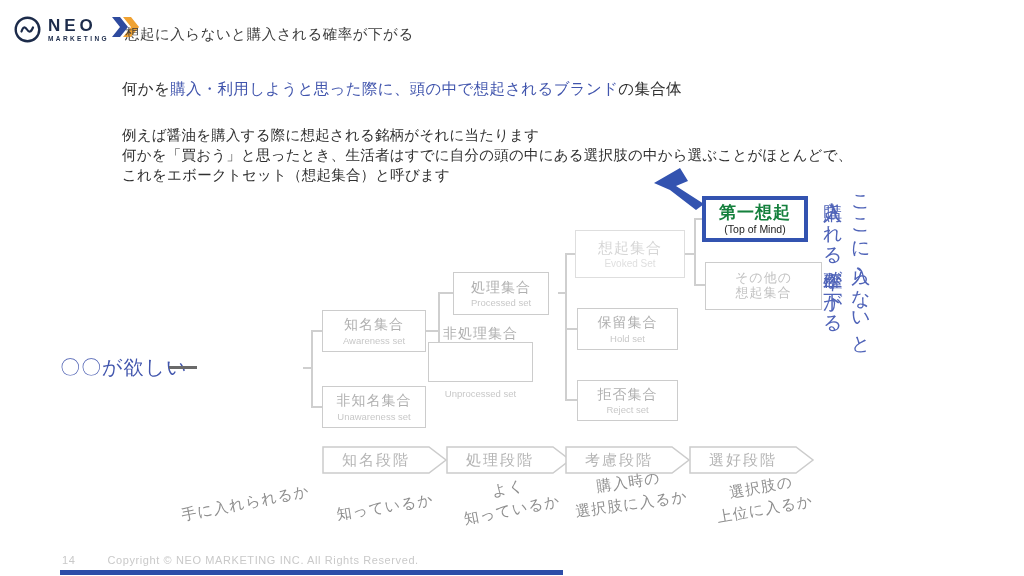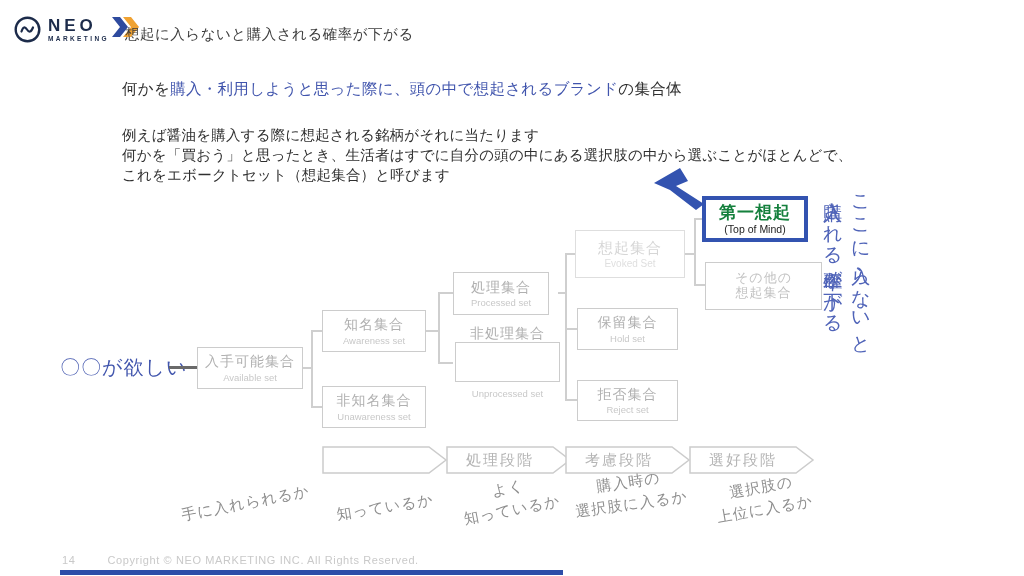--- a/index.html
+++ b/index.html
@@ -23,21 +23,21 @@
   .intro-para{position:absolute;left:122px;top:125px;font-size:14.5px;color:#2f2f2f;line-height:20px;letter-spacing:0.2px;}
   
   .dbox{position:absolute;background:#fff;border:1.5px solid #cccccc;display:flex;
         flex-direction:column;align-items:center;justify-content:center;text-align:center;box-sizing:border-box;}
   .dbox .jp{font-size:14px;color:#b0b0b0;letter-spacing:1px;line-height:1.15;}
   .dbox .en{font-size:9.5px;color:#c8c8c8;margin-top:2px;}
   .b-available{left:197px;top:347px;width:106px;height:42px;}
   .b-awareness{left:322px;top:310px;width:104px;height:42px;}
   .b-unawareness{left:322px;top:386px;width:104px;height:42px;align-items:center;}
   .b-processed{left:453px;top:272px;width:96px;height:43px;}
-  .b-unprocessed{left:455px;top:342px;width:105px;height:40px;gap:44px;}
+  .b-unprocessed{left:428px;top:342px;width:105px;height:40px;gap:44px;}
   .b-evoked{left:575px;top:230px;width:110px;height:48px;border-color:#dedede;}
   .b-evoked .jp{color:#d6d6d6;font-size:15px;}
   .b-evoked .en{color:#dfdfdf;font-size:10px;}
   .b-hold{left:577px;top:308px;width:101px;height:42px;}
   .b-reject{left:577px;top:380px;width:101px;height:41px;}
   .b-topofmind{left:702px;top:196px;width:106px;height:46px;border:4px solid #3353b0;}
   .b-topofmind .jp{color:#15803d;font-size:17px;font-weight:bold;letter-spacing:1px;}
   .b-topofmind .en{color:#222;font-size:10.5px;margin-top:1px;}
   .b-other{left:705px;top:262px;width:117px;height:48px;}
   .b-other .jp{font-size:13px;color:#c2c2c2;}
@@ -119,24 +119,20 @@
   <div class="vline" style="left:565px;top:253px;height:148px;"></div>
   <div class="hline" style="left:565px;top:253px;width:10px;"></div>
   <div class="hline" style="left:565px;top:328px;width:12px;"></div>
   <div class="hline" style="left:565px;top:399px;width:12px;"></div>
 
   <div class="hline" style="left:685px;top:253px;width:11px;"></div>
   <div class="vline" style="left:694px;top:218px;height:68px;"></div>
   <div class="hline" style="left:694px;top:218px;width:8px;"></div>
   <div class="hline" style="left:694px;top:284px;width:11px;"></div>
 
-  <div class="dbox b-available">
-    <span class="jp">入手可能集合</span>
-    <span class="en">Available set</span>
-  </div>
   <div class="dbox b-awareness">
     <span class="jp">知名集合</span>
     <span class="en">Awareness set</span>
   </div>
   <div class="dbox b-unawareness">
     <span class="jp">非知名集合</span>
     <span class="en">Unawareness set</span>
   </div>
   <div class="dbox b-processed">
     <span class="jp">処理集合</span>
@@ -171,20 +167,21 @@
     <path d="M2,17 L28,2 L36,15 L24,20 L52,38 L44,44 L18,24 Z" fill="#3353b0"></path>
   </svg>
 
   <div class="vnote vnote-c1">ここに入らないと</div>
   <div class="vnote vnote-c2">購入される確率が下がる</div>
 
   <div class="stage st1">
     <svg width="126" height="28" viewBox="0 0 126 28">
       <polygon points="1,1 107,1 124,14 107,27 1,27" fill="#ffffff" stroke="#cccccc" stroke-width="1.5"></polygon>
     </svg>
+    <span>知名段階</span>
   </div>
   <div class="stage st2">
     <svg width="126" height="28" viewBox="0 0 126 28">
       <polygon points="1,1 107,1 124,14 107,27 1,27" fill="#ffffff" stroke="#cccccc" stroke-width="1.5"></polygon>
     </svg>
     <span>処理段階</span>
   </div>
   <div class="stage st3">
     <svg width="126" height="28" viewBox="0 0 126 28">
       <polygon points="1,1 107,1 124,14 107,27 1,27" fill="#ffffff" stroke="#cccccc" stroke-width="1.5"></polygon>

